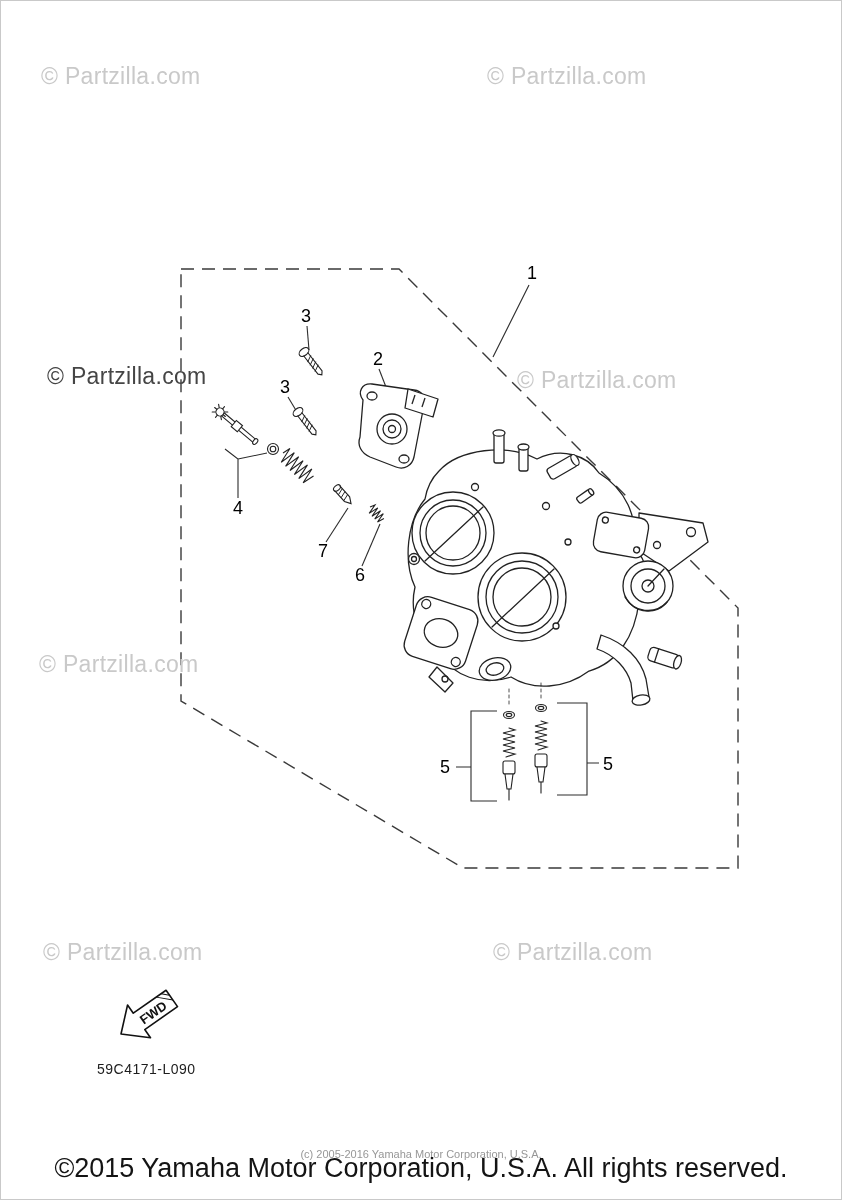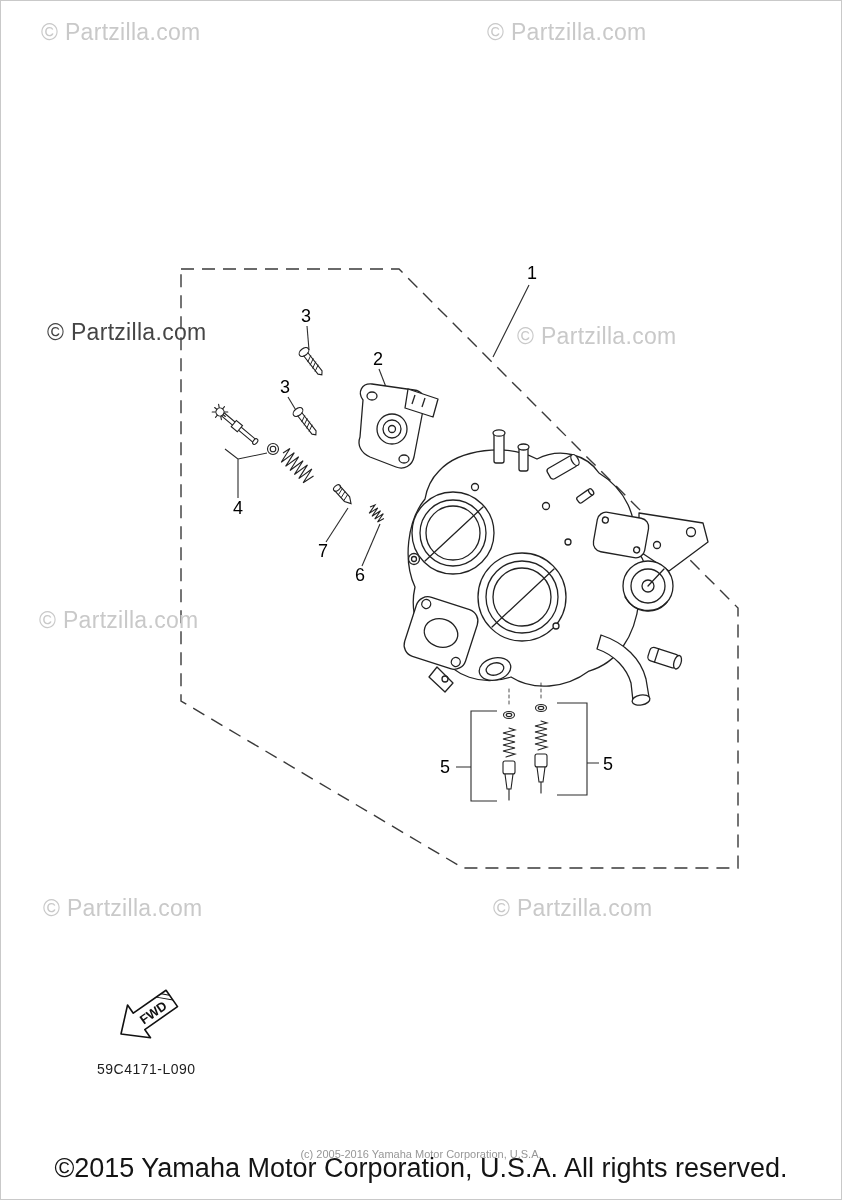--- a/index.html
+++ b/index.html
@@ -4,21 +4,21 @@
 <style>
   html,body{margin:0;padding:0;background:#fff;}
   .page{
     position:relative;width:842px;height:1200px;background:#fff;
     border:1px solid #c9c9c9;box-sizing:border-box;overflow:hidden;
     font-family:"Liberation Sans",sans-serif;
   }
   .page svg{position:absolute;left:0;top:0;}
   .watermark{
     position:absolute;font-size:23px;color:#c9c9c9;white-space:nowrap;
-    letter-spacing:.3px;user-select:none;
+    letter-spacing:.3px;user-select:none;margin-top:44px;
   }
   .watermark.dark{color:#454545;}
   .callout{
     position:absolute;transform:translate(-50%,-50%);
     font-size:18px;color:#000;line-height:1;
   }
   .part-code{
     position:absolute;left:96px;top:1060px;font-size:14px;color:#1d1d1d;
     letter-spacing:.5px;
   }

